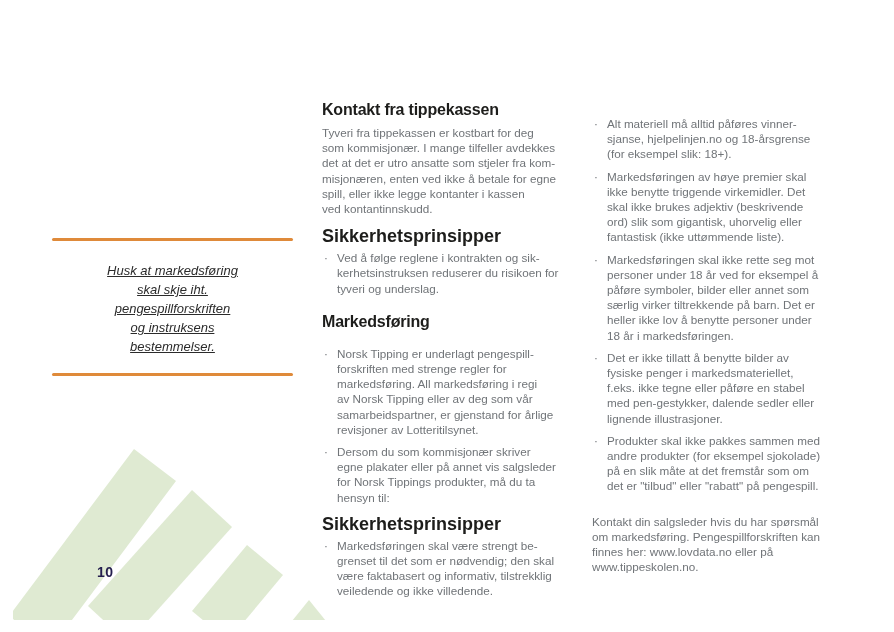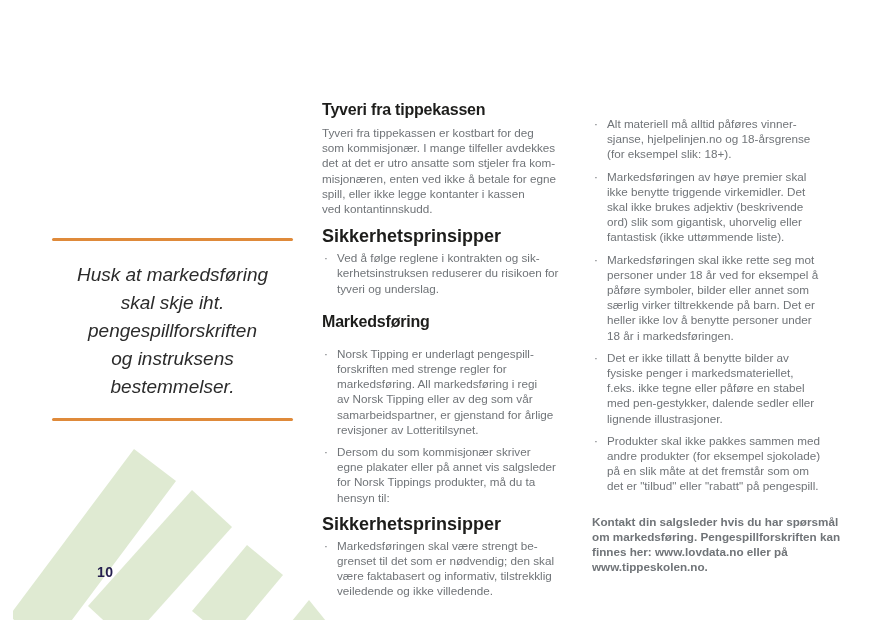--- a/index.html
+++ b/index.html
@@ -15,23 +15,24 @@
   
   .stripes-svg { position:absolute; left:0; top:0; width:894px; height:632px; pointer-events:none; }
   
   .quote-block {
     position:absolute; left:52px; top:238px; width:241px;
     text-align:center;
   }
   .quote-rule { height:3px; background:#df8a3a; border-radius:2px; }
   .quote-text {
     padding:20px 0 17px 0;
-    font-size:19px; line-height:28px;
+    font-size:13px; line-height:19px;
     font-style:italic; color:#2b2b2b;
     white-space:pre-line;
+    text-decoration:underline;
   }
   
   .page-number {
     position:absolute; left:97px; top:564px;
     font-size:14px; font-weight:bold; color:#241e4e;
     letter-spacing:0.5px;
   }
   
   .col { position:absolute; color:#707478; font-size:11.7px; line-height:15.2px; }
   .col-middle { left:322px; top:100px; width:266px; }
@@ -44,21 +45,21 @@
     font-size:18px; line-height:15px; font-weight:bold; color:#1d1d1b;
     margin-top:13px; margin-bottom:6px;
   }
   h1.mt { margin-top:16px; margin-bottom:15px; }
   h2.mt-lg { margin-top:12px; }
   p.body-text { white-space:pre-line; }
   .bullet { display:flex; margin-bottom:7px; }
   .bullet:last-child { margin-bottom:0; }
   .bullet-marker { width:15px; flex:0 0 15px; text-align:left; padding-left:2px; }
   .bullet-text { flex:1; white-space:pre-line; }
-  .closing { margin-top:20px; white-space:pre-line;font-weight:bold; }
+  .closing { margin-top:20px; white-space:pre-line; }
 </style>
 </head>
 <body>
 
 <div class="page">
 
   <svg class="stripes-svg" viewBox="0 0 894 632">
     <defs>
       <clipPath id="stripe-clip">
           <rect x="13" y="0" width="881" height="620"></rect>
@@ -78,21 +79,21 @@
 skal skje iht.
 pengespillforskriften
 og instruksens
 bestemmelser.</div>
     <div class="quote-rule"></div>
   </div>
 
   <div class="page-number">10</div>
 
   <div class="col col-middle">
-    <h1 class="section-title">Tyveri fra tippekassen</h1>
+    <h1 class="section-title">Kontakt fra tippekassen</h1>
     <p class="body-text">Tyveri fra tippekassen er kostbart for deg
 som kommisjonær. I mange tilfeller avdekkes
 det at det er utro ansatte som stjeler fra kom-
 misjonæren, enten ved ikke å betale for egne
 spill, eller ikke legge kontanter i kassen
 ved kontantinnskudd.</p>
 
     <h2 class="subsection-title">Sikkerhetsprinsipper</h2>
     <div class="bullet">
       <span class="bullet-marker">·</span>

